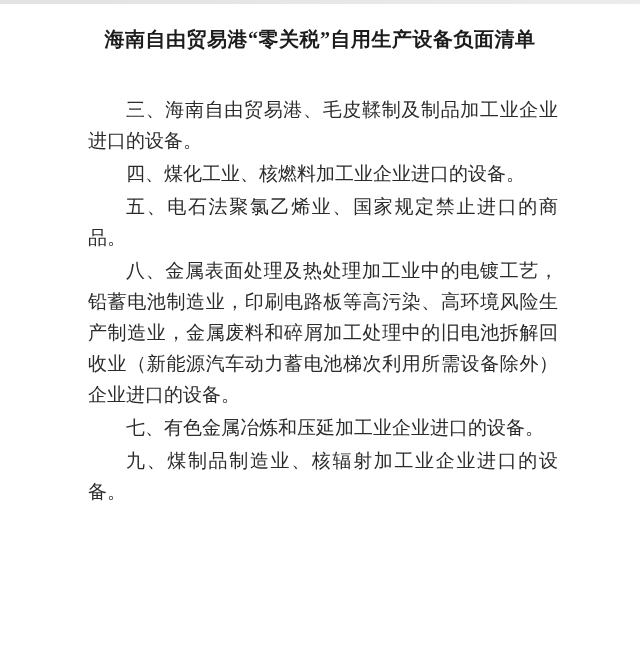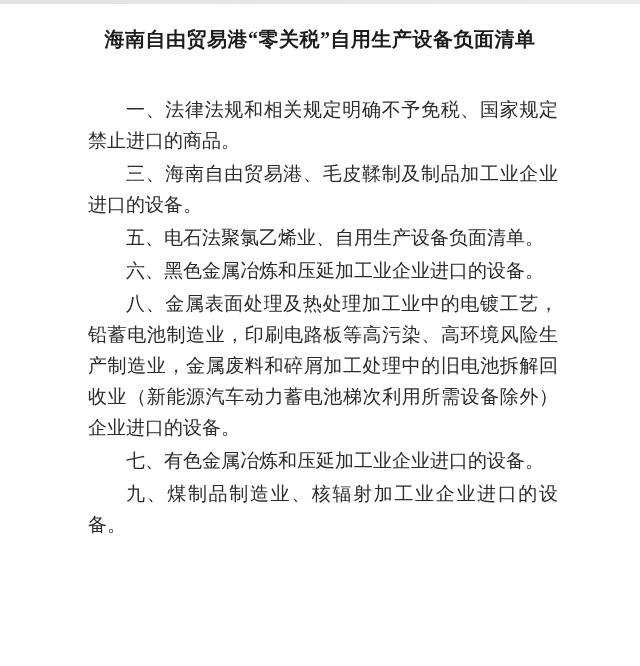--- a/index.html
+++ b/index.html
@@ -53,23 +53,22 @@
 </head>
 <body>
 
 <div class="top-strip"></div>
 
 <div class="page">
 
   <h1 class="doc-title">海南自由贸易港“零关税”自用生产设备负面清单</h1>
 
   <div class="doc-body">
-    <p>一、法律法规和相关规定明确不予免税、国家规定禁止进口的商品。</p>
     <p>三、海南自由贸易港、毛皮鞣制及制品加工业企业进口的设备。</p>
-    <p>五、电石法聚氯乙烯业、自用生产设备负面清单。</p>
-    <p>六、黑色金属冶炼和压延加工业企业进口的设备。</p>
+    <p>四、煤化工业、核燃料加工业企业进口的设备。</p>
+    <p>五、电石法聚氯乙烯业、国家规定禁止进口的商品。</p>
     <p>八、金属表面处理及热处理加工业中的电镀工艺，铅蓄电池制造业，印刷电路板等高污染、高环境风险生产制造业，金属废料和碎屑加工处理中的旧电池拆解回收业（新能源汽车动力蓄电池梯次利用所需设备除外）企业进口的设备。</p>
     <p>七、有色金属冶炼和压延加工业企业进口的设备。</p>
     <p>九、煤制品制造业、核辐射加工业企业进口的设备。</p>
 
   </div>
 
 </div>
 
 </body></html>

